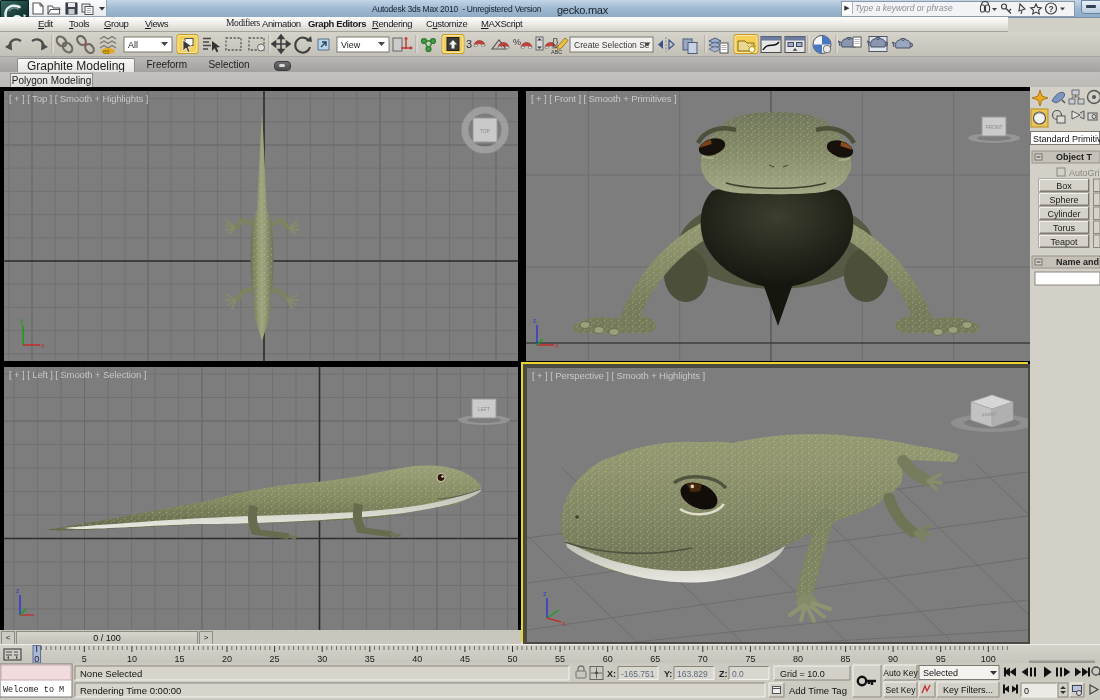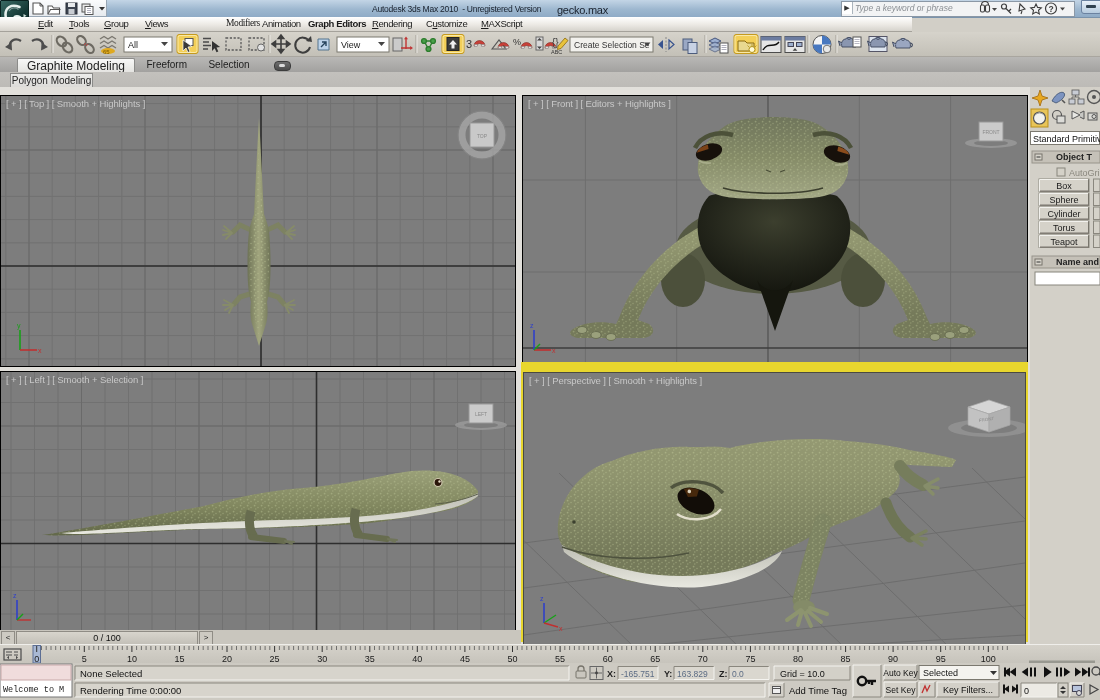--- a/index.html
+++ b/index.html
@@ -1,19 +1,19 @@
 <!DOCTYPE html>
 <html><head>
 <meta charset="utf-8">
 <style>
   html,body{margin:0;padding:0;}
   #root{position:relative;width:1100px;height:700px;overflow:hidden;
     font-family:"Liberation Sans",sans-serif;background:#d2cfc7;}
   .abs{position:absolute;}
-  .vp{position:absolute;background:#7d7d7d;border:1px solid #000000;margin-top:8px;}
+  .vp{position:absolute;background:#7d7d7d;border:4px solid #000000;}
   .vplabel{position:absolute;left:5px;top:2px;color:#c8c8c8;font-size:9.5px;letter-spacing:-0.1px;white-space:nowrap;}
 </style>
 </head>
 <body>
 <div id="root">
 
   <div class="abs" style="left:0;top:0;width:1100px;height:17px;background:linear-gradient(#c3d5e6,#9db7cf 55%,#8fabc6);border-bottom:1px solid #7a93ab;"></div>
   <div class="abs" style="left:28px;top:0;width:77px;height:16px;background:linear-gradient(#fbfcfd,#e6eaee);border:1px solid #98a6b4;border-top:none;"></div>
   <div id="quickicons" class="abs" style="left:28px;top:0;width:80px;height:17px;"><svg width="80" height="17">
         <path d="M5,3 h7 l3,3 v8 h-10 z" fill="#fff" stroke="#555" stroke-width="1.1"></path>
@@ -59,21 +59,21 @@
         <path d="M60,3 l1.6,3.4 3.7,0.4 -2.8,2.5 0.8,3.7 -3.3,-1.9 -3.3,1.9 0.8,-3.7 -2.8,-2.5 3.7,-0.4 z" fill="none" stroke="#3c3c3c" stroke-width="1.1"></path>
         <circle cx="75" cy="7.5" r="5.5" fill="none" stroke="#3c3c3c" stroke-width="1.2"></circle>
         <text x="72.6" y="11" font-size="8.5" fill="#3c3c3c" font-family="Liberation Sans" font-weight="bold">?</text>
         <path d="M84,6.5 l2.5,3 2.5,-3 z" fill="#444"></path>
       </svg></div>
 
   <div class="abs" style="left:1081px;top:0px;width:19px;height:12px;background:linear-gradient(#e8f0f8,#b6cbde);border:1px solid #6b82a0;border-radius:0 0 3px 3px;">
     <div class="abs" style="left:4px;top:4px;width:10px;height:3px;background:#30414f;border-radius:1px;"></div>
   </div>
 
-  <div id="menubar" class="abs" style="left: 0px; top: 17px; width: 912px; height: 14px; background: linear-gradient(rgb(255, 255, 255), rgb(236, 233, 228) 55%, rgb(214, 211, 204)); border-bottom: 1px solid rgb(165, 162, 155); font-size: 9.5px; color: rgb(26, 26, 26); letter-spacing: -0.4px;">
+  <div id="menubar" class="abs" style="left: 0px; top: 17px; width: 1008px; height: 14px; background: linear-gradient(rgb(255, 255, 255), rgb(236, 233, 228) 55%, rgb(214, 211, 204)); border-bottom: 1px solid rgb(165, 162, 155); font-size: 9.5px; color: rgb(26, 26, 26); letter-spacing: -0.4px;">
       <div style="position:absolute;left:38px;top:1px;"><u>E</u>dit</div>
       <div style="position:absolute;left:69px;top:1px;"><u>T</u>ools</div>
       <div style="position:absolute;left:104px;top:1px;"><u>G</u>roup</div>
       <div style="position:absolute;left:145px;top:1px;"><u>V</u>iews</div>
       <div style="position:absolute;left:182px;top:12px;"><u>C</u>reate</div>
       <div style="position:absolute;left:226px;top:1px;font-family:Liberation Serif, serif;">Modifiers</div>
       <div style="position:absolute;left:262px;top:1px;">Animation</div>
       <div style="position:absolute;left:308px;top:1px;font-weight:bold;">Graph Editors</div>
       <div style="position:absolute;left:372px;top:1px;"><u>R</u>endering</div>
       <div style="position:absolute;left:426px;top:1px;">C<u>u</u>stomize</div>
@@ -383,21 +383,21 @@
         <ellipse cx="468" cy="47" rx="26" ry="5" fill="#9d9d9d" opacity="0.75"></ellipse>
         <ellipse cx="468" cy="47" rx="17" ry="3" fill="#7d7d7d"></ellipse>
         <rect x="456" y="26" width="24" height="19" fill="#cbcbcb" stroke="#989898"></rect>
         <text x="468" y="38" font-size="5" fill="#8a8a8a" text-anchor="middle" font-family="Liberation Sans">FRONT</text>
         <path d="M11,254 V234" stroke="#3040c8" stroke-width="1.6"></path>
         <path d="M11,254 H28" stroke="#c03030" stroke-width="1.6"></path>
         <path d="M11,254 l6,-6" stroke="#18a018" stroke-width="1.4"></path>
         <text x="7" y="232" font-size="7" fill="#3040c8">z</text>
         <text x="29" y="257" font-size="7" fill="#c03030">x</text>
       </svg>
-    <div class="vplabel">[ + ] [ Front ] [ Editors + Highlights ]</div>
+    <div class="vplabel">[ + ] [ Front ] [ Smooth + Primitives ]</div>
   </div>
 
   <div class="vp" style="left:0;top:363px;width:514px;height:265px;">
     <svg id="vpleft" width="514" height="265">
         <defs>
           <pattern id="spk" width="7" height="6" patternUnits="userSpaceOnUse">
             <circle cx="1.6" cy="1.6" r="0.9" fill="#c2cb9c"></circle>
             <circle cx="5" cy="3.4" r="0.75" fill="#bcc596"></circle>
             <circle cx="2.8" cy="5" r="0.65" fill="#c2cb9c"></circle>
           </pattern>

